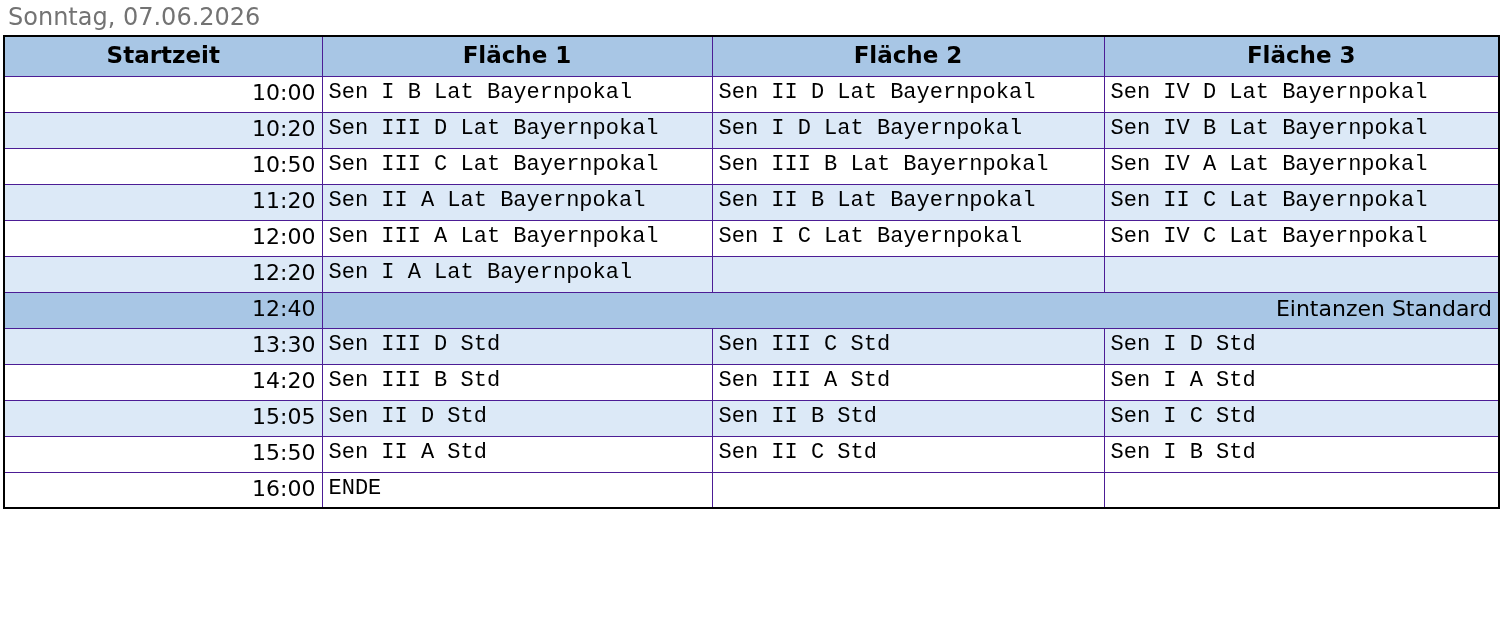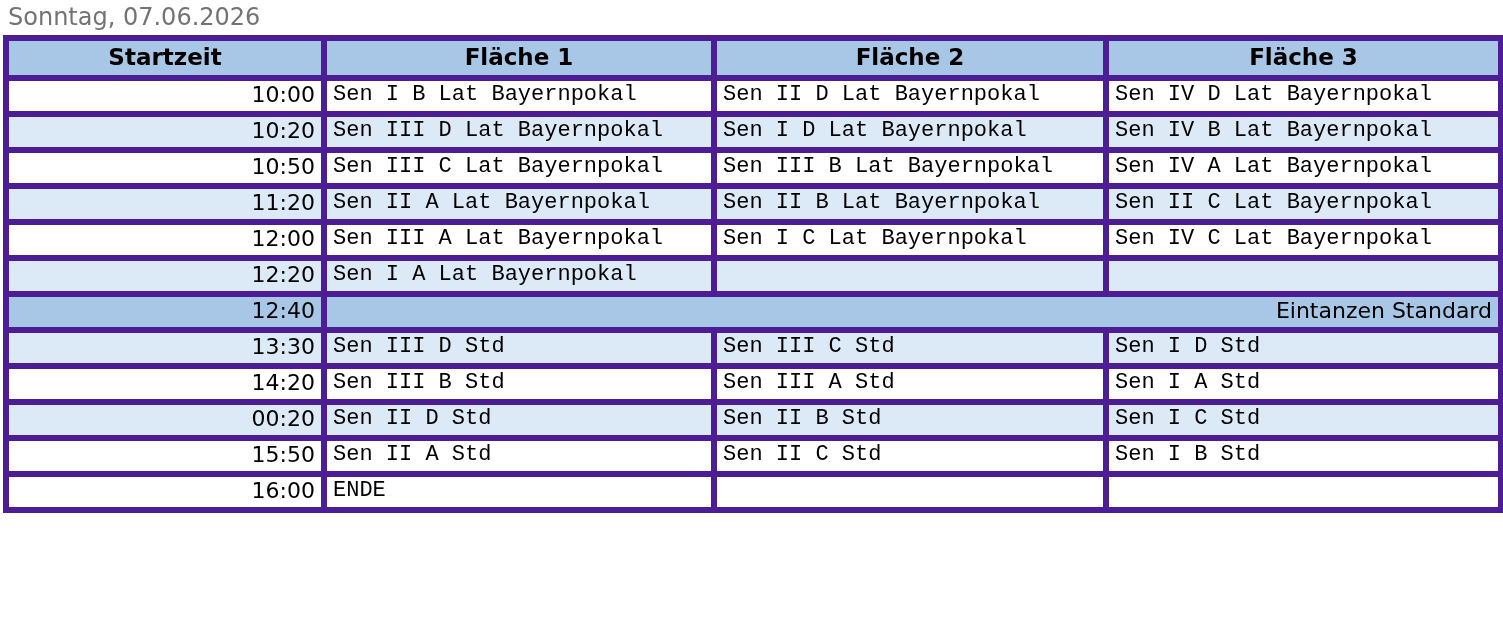--- a/index.html
+++ b/index.html
@@ -34,21 +34,21 @@
     margin-left: 3px;
     border: 2px solid #000000;
   }
   table.schedule col.c-time { width: 318px; }
   table.schedule col.c-f1 { width: 390px; }
   table.schedule col.c-f2 { width: 392px; }
   table.schedule col.c-f3 { width: 395px; }
 
   table.schedule th,
   table.schedule td {
-    border: 6px solid #4c1d95;
+    border: 1px solid #4c1d95;
     font-size: 22px;
     line-height: 24px;
     height: 36px;
     padding: 2px 6px 4px 6px;
     box-sizing: border-box;
     vertical-align: middle;
     white-space: nowrap;
     overflow: hidden;
   }
   table.schedule thead th {
@@ -155,21 +155,21 @@
       </tr>
 
       <tr class="row-white">
         <td class="time">14:20</td>
         <td class="cell">Sen III B Std</td>
         <td class="cell">Sen III A Std</td>
         <td class="cell">Sen I A Std</td>
       </tr>
 
       <tr class="row-alt">
-        <td class="time">00:20</td>
+        <td class="time">15:05</td>
         <td class="cell">Sen II D Std</td>
         <td class="cell">Sen II B Std</td>
         <td class="cell">Sen I C Std</td>
       </tr>
 
       <tr class="row-white">
         <td class="time">15:50</td>
         <td class="cell">Sen II A Std</td>
         <td class="cell">Sen II C Std</td>
         <td class="cell">Sen I B Std</td>

